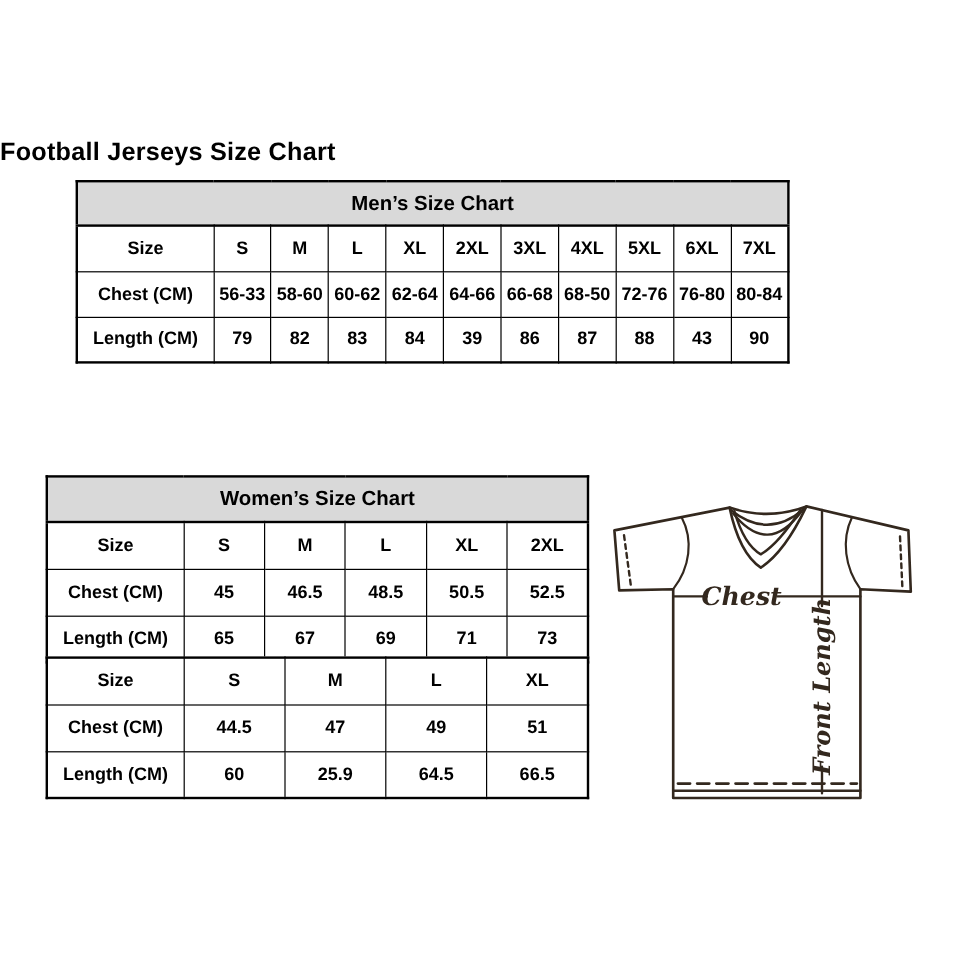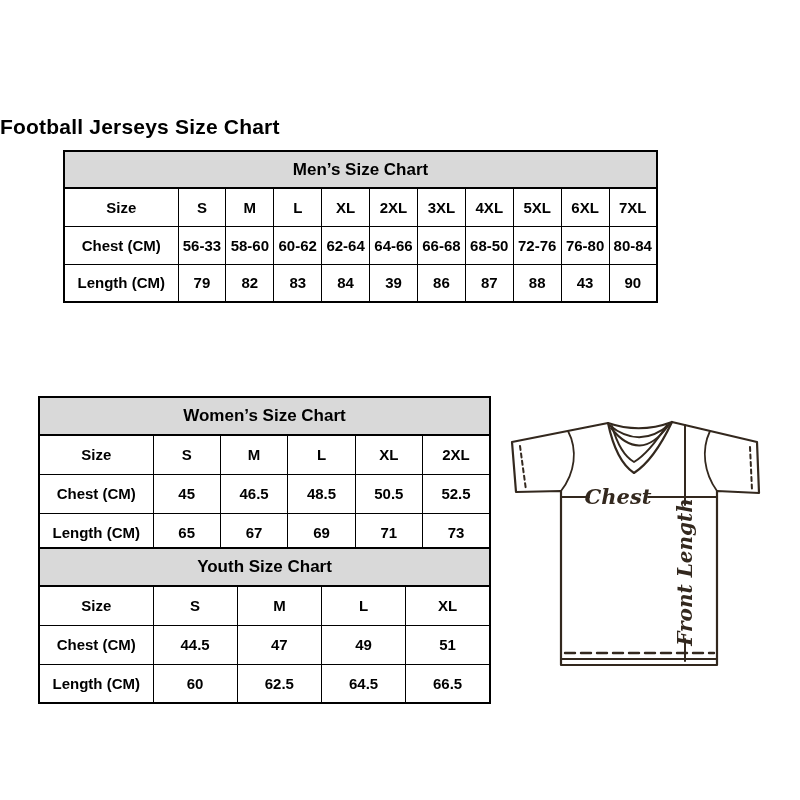--- a/index.html
+++ b/index.html
@@ -151,41 +151,38 @@
 <div id="youth-table" class="tbl">
     <table class="size-table">
       <colgroup>
         <col class="label-col">
         <col>
         <col>
         <col>
         <col>
       </colgroup>
       <tbody>
-        <tr class="title-row">
-          <td colspan="5">Youth Size Chart</td>
-        </tr>
         <tr>
           <td>Size</td>
           <td>S</td>
           <td>M</td>
           <td>L</td>
           <td>XL</td>
         </tr>
         <tr>
           <td>Chest (CM)</td>
           <td>44.5</td>
           <td>47</td>
           <td>49</td>
           <td>51</td>
         </tr>
         <tr>
           <td>Length (CM)</td>
           <td>60</td>
-          <td>62.5</td>
+          <td>25.9</td>
           <td>64.5</td>
           <td>66.5</td>
         </tr>
       </tbody>
     </table>
   </div>
 
 <svg id="jersey" viewBox="0 0 263 270">
   <g fill="none" stroke="#33281e" stroke-width="2.2" stroke-linejoin="round" stroke-linecap="round">
 

